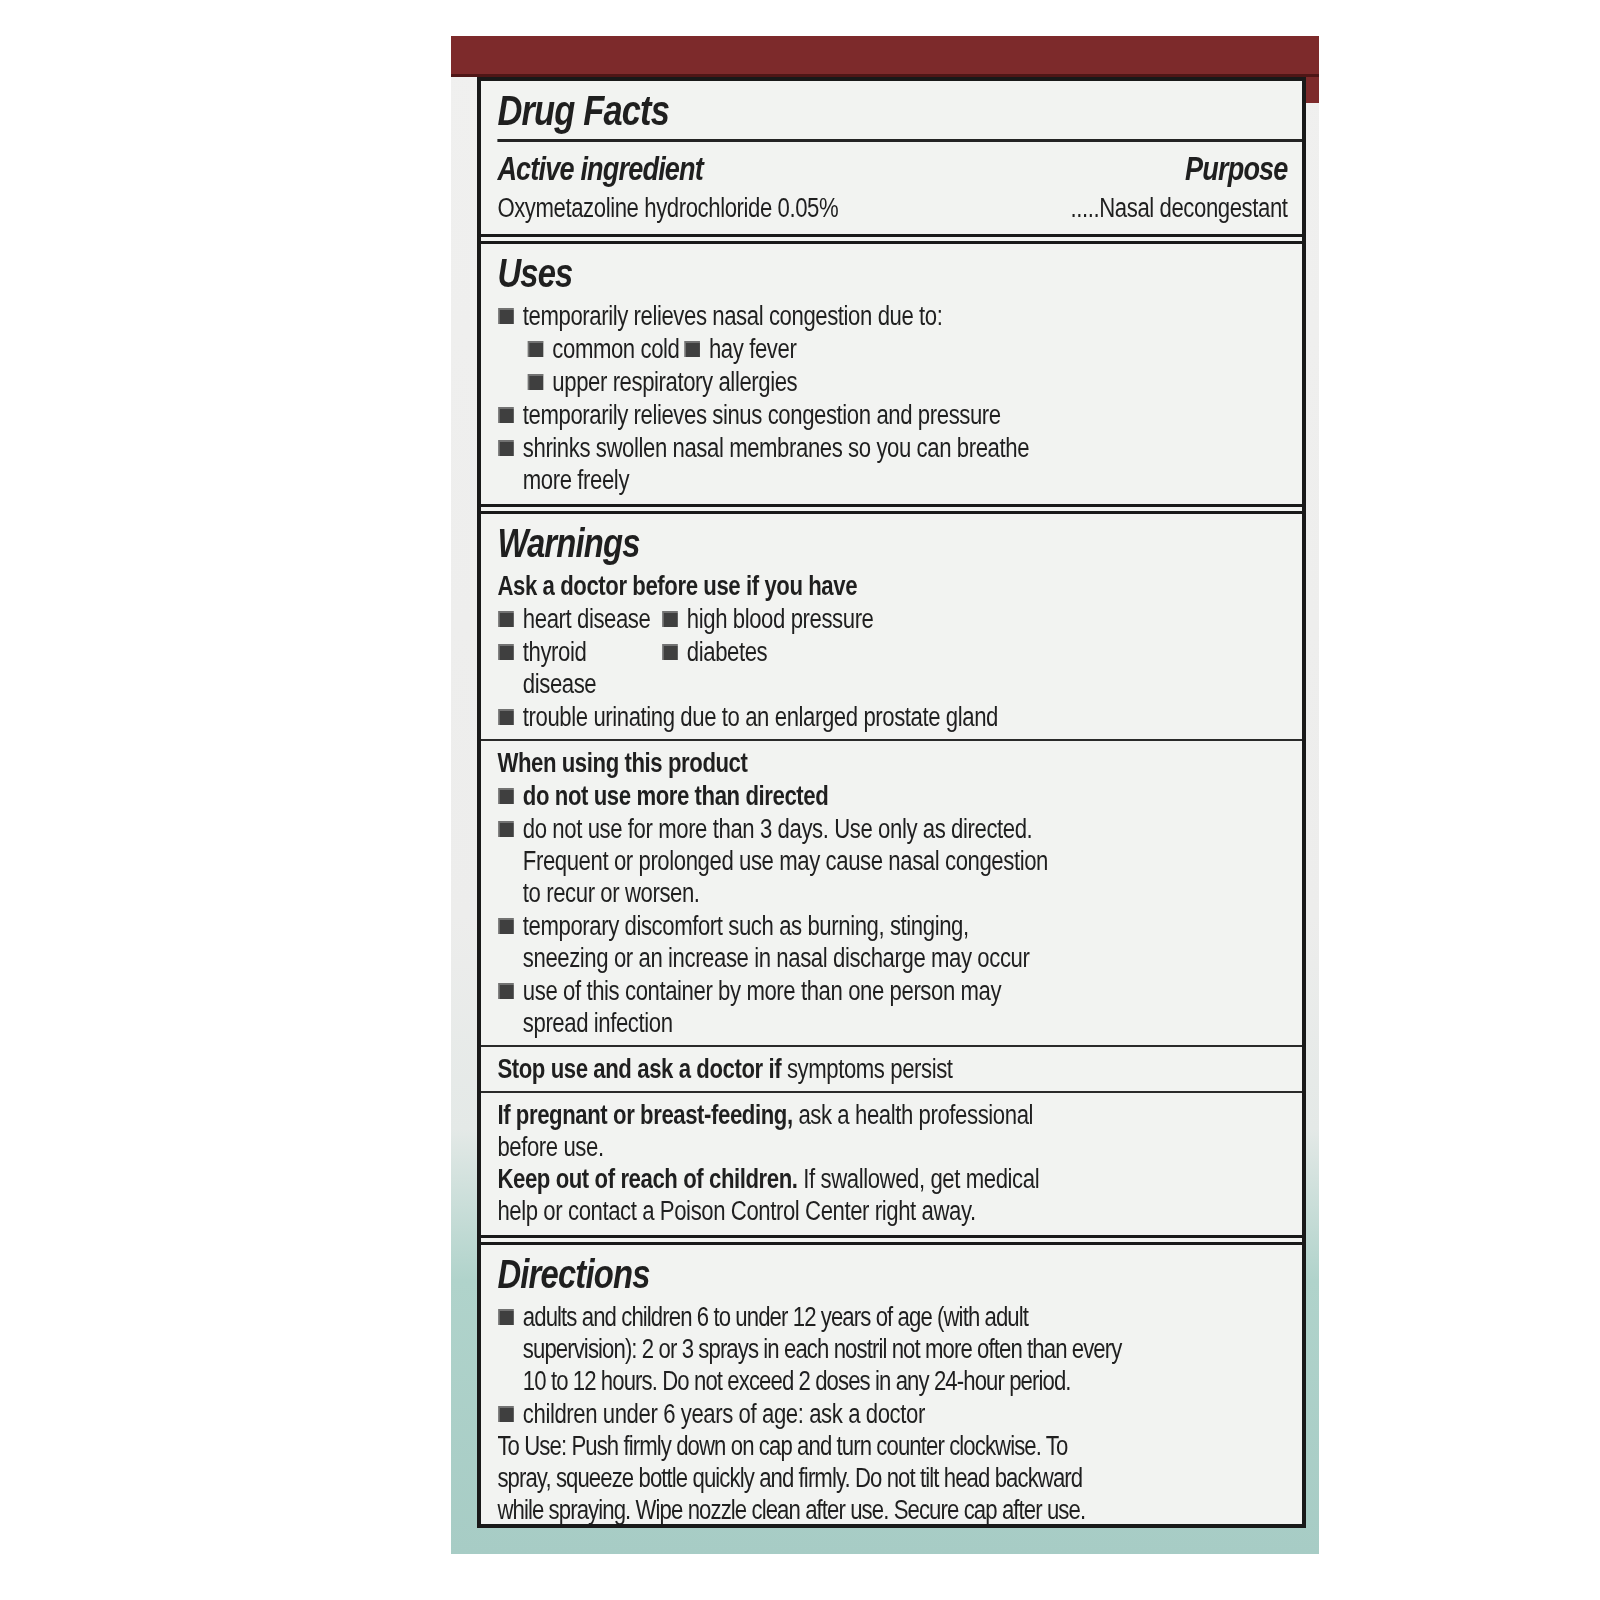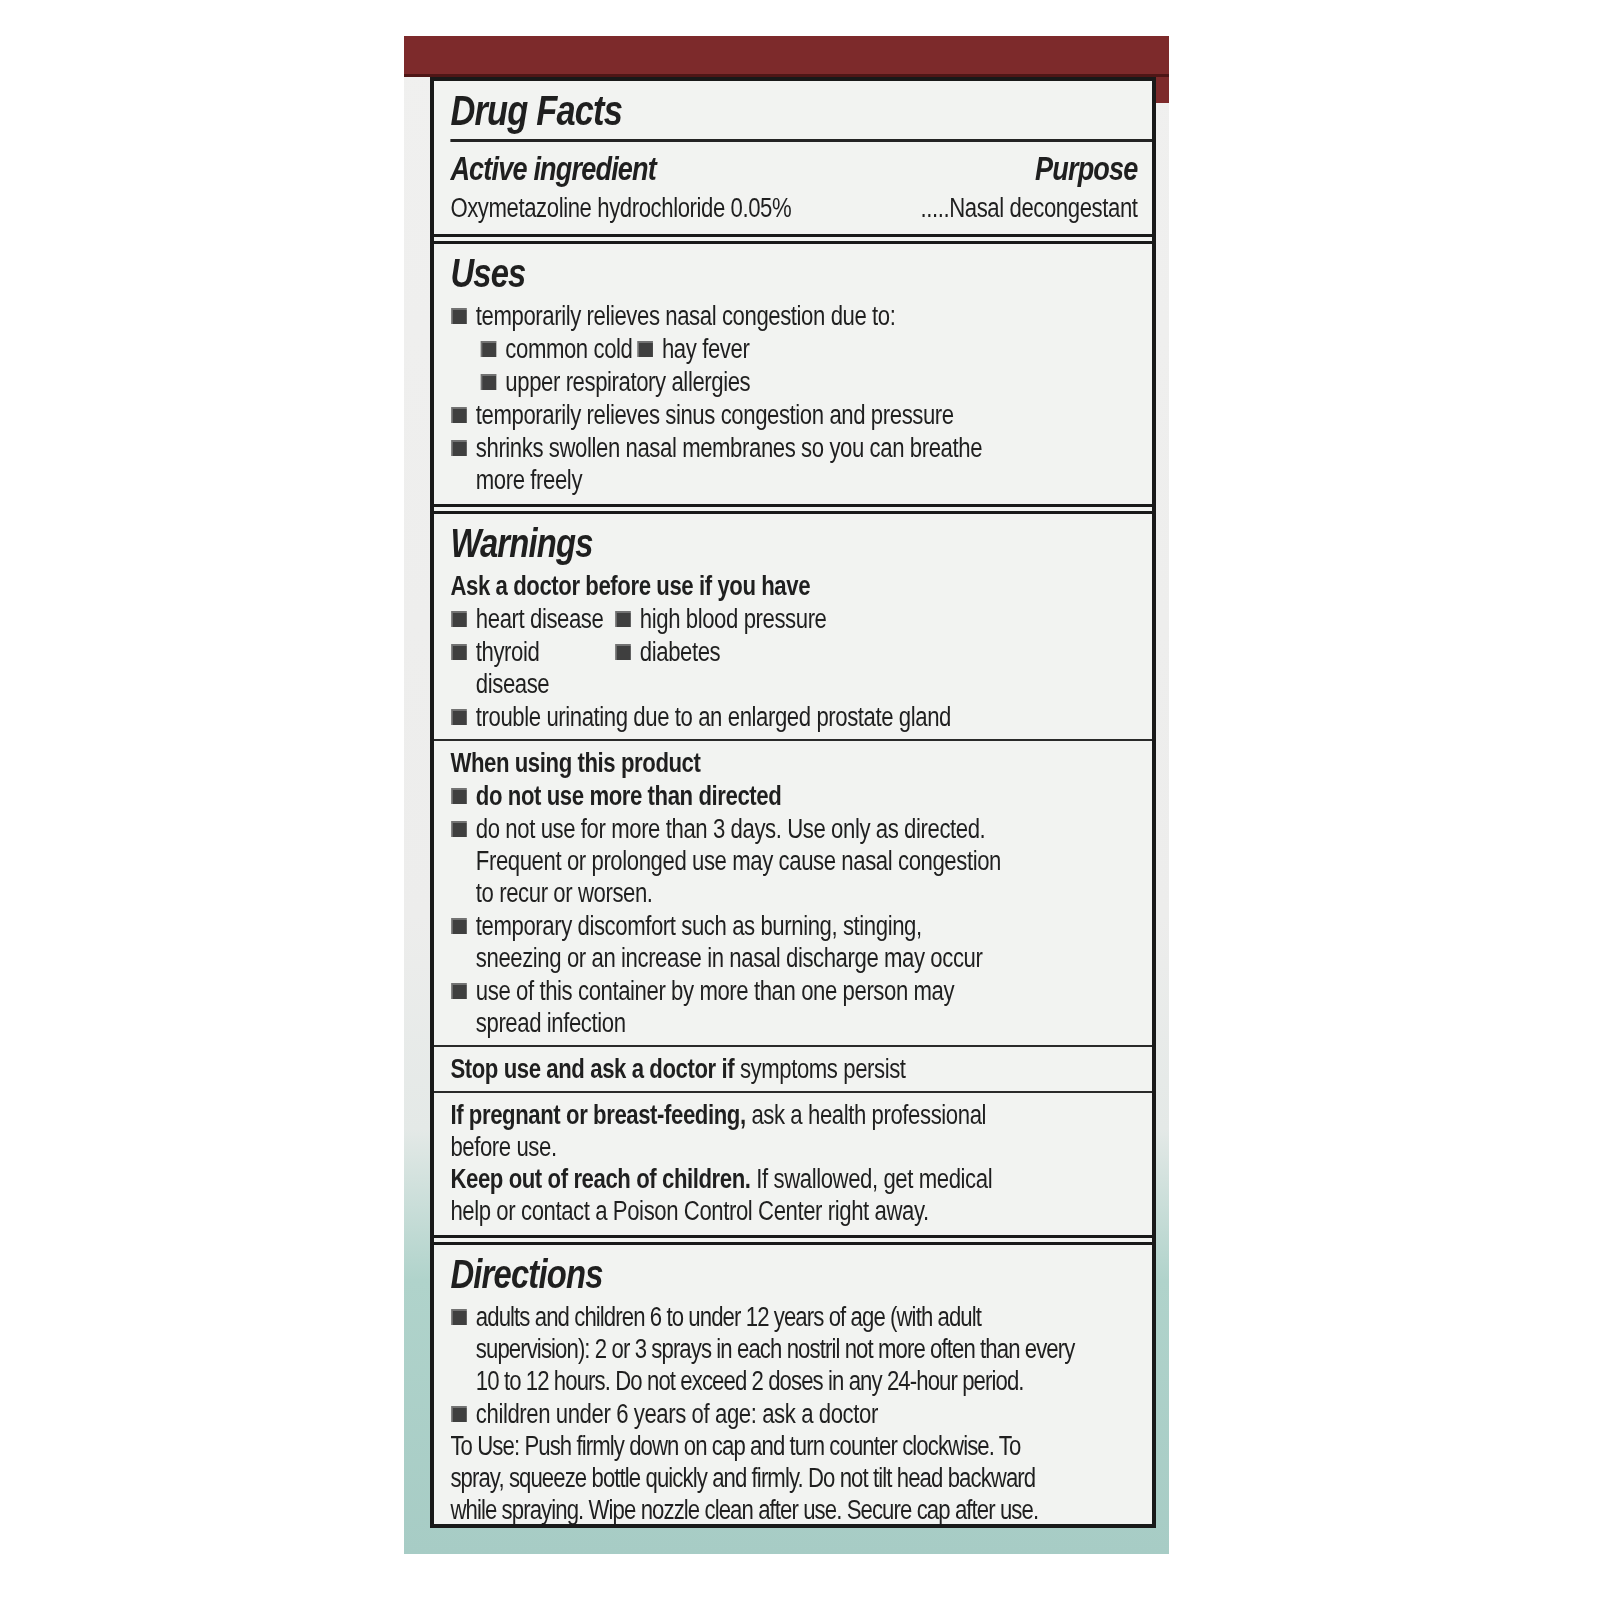--- a/index.html
+++ b/index.html
@@ -1,21 +1,21 @@
 <!DOCTYPE html>
 <html><head>
 <meta charset="utf-8">
 <style>
   html,body{margin:0;padding:0;}
   body{
     width:1600px;height:1600px;position:relative;background:#ffffff;
     font-family:"Liberation Sans", sans-serif;color:#1f1f1f;
   }
   .package{
-    position:absolute;left:404px;top:36px;width:765px;height:1518px;
+    position:absolute;left:451px;top:36px;width:868px;height:1518px;
     background:linear-gradient(180deg,#f0f0ef 0%,#ededec 58%,#e4e9e7 72%,#b0d3cb 82%,#a7ccc5 100%);
   }
   .maroon-band{
     position:absolute;top:0;left:0;right:0;height:38px;
     background:#7d2a2b;border-bottom:3px solid #4e1616;
   }
   .maroon-tab{position:absolute;top:41px;right:0;width:15px;height:26px;background:#7d2a2b;}
   .label-panel{
     position:absolute;left:26px;right:13px;top:41px;bottom:26px;
     background:#f2f3f1;border:4px solid #191919;overflow:hidden;box-sizing:border-box;

